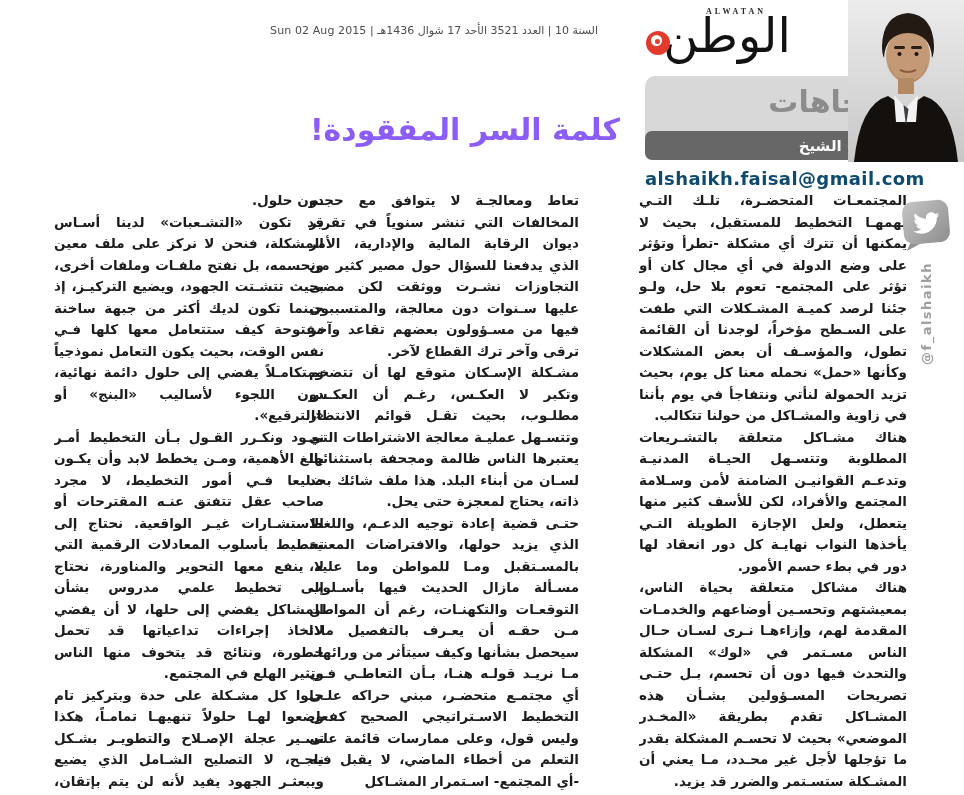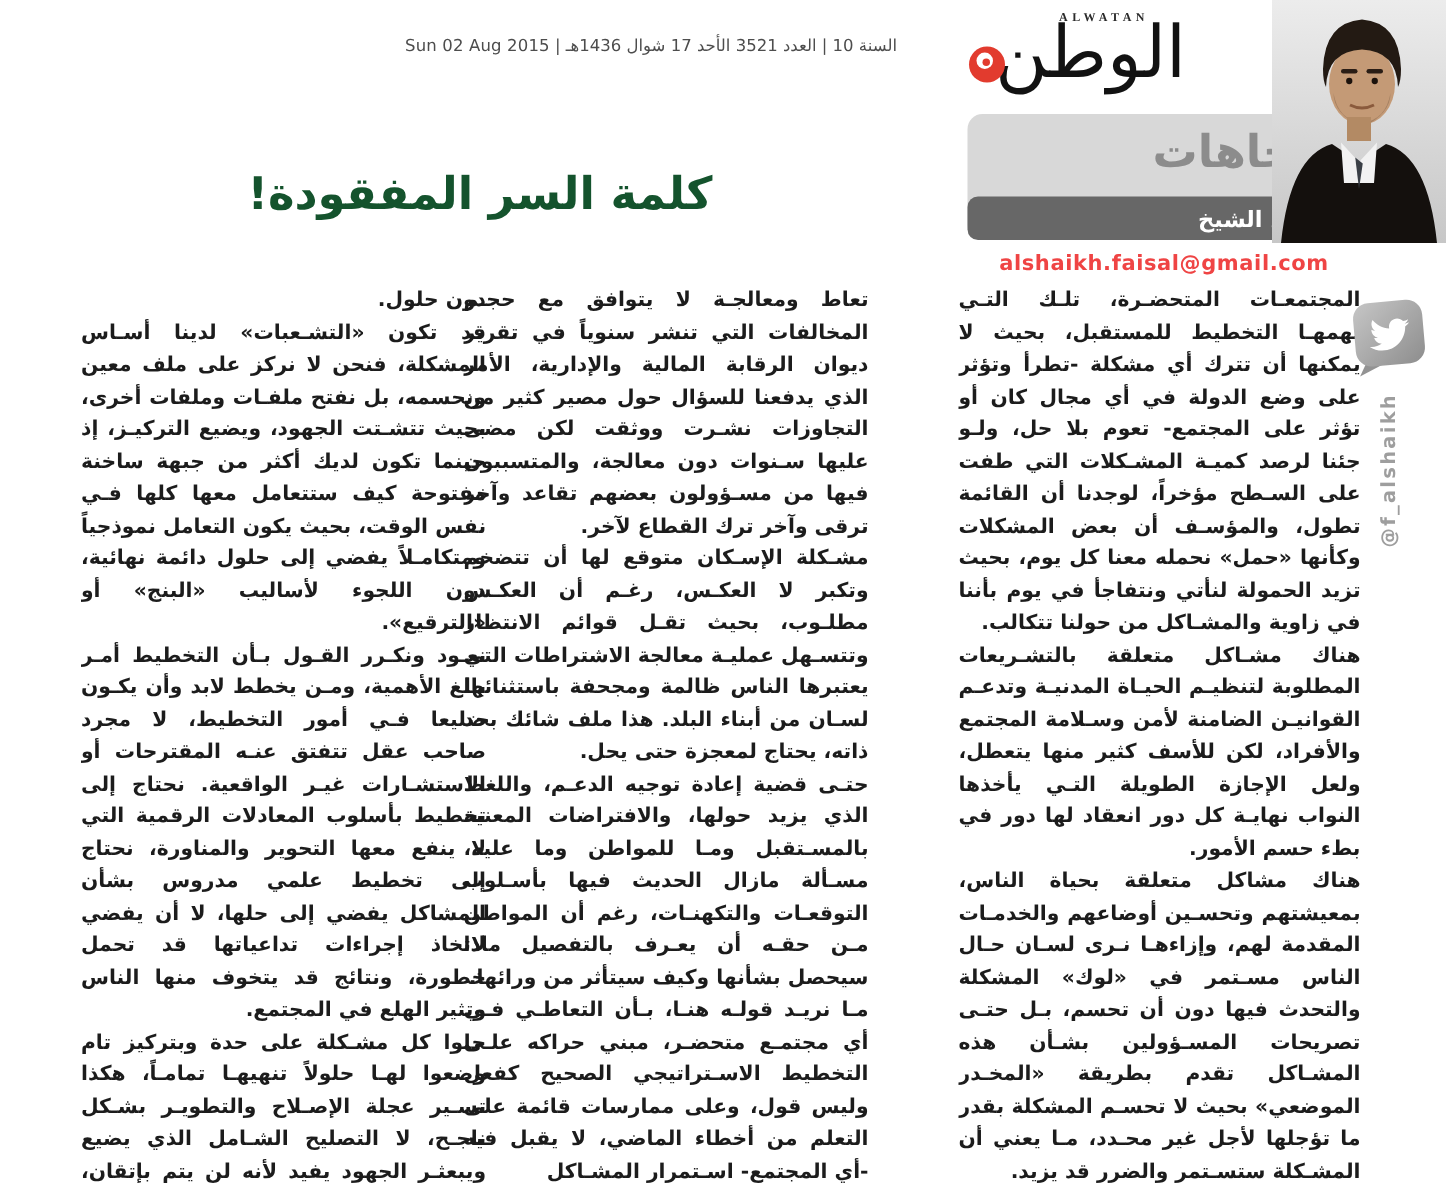--- a/index.html
+++ b/index.html
@@ -51,42 +51,42 @@
     font-size:30px; font-weight:700; color:#8c8c8c;
   }
   .author-bar {
     position:absolute; top:131px; right:57px; width:262px; height:29px;
     background:#676767; border-radius:7px; z-index:2;
     display:flex; align-items:center; box-sizing:border-box; padding-right:16px;
   }
   .author-name { color:#fff; font-size:15px; font-weight:700; }
   .email {
     position:absolute; top:168px; right:57px; width:262px; text-align:center;
-    font-size:14px; font-weight:700; letter-spacing:.4px; color:#ef4444;
+    font-size:18px; font-weight:700; letter-spacing:.4px; color:#0c4a6e;
     direction:ltr; text-decoration:none; display:block;
   }
   .photo {
     position:absolute; top:0; right:0; width:116px; height:162px; z-index:5;
   }
 
   
   .twitter {
     position:absolute; top:198px; right:8px; width:60px; z-index:3;
     display:flex; flex-direction:column; align-items:center;
   }
   .tw-handle {
     margin-top:10px; writing-mode:vertical-rl; transform:rotate(180deg);
     direction:ltr; font-size:13px; font-weight:700; letter-spacing:1.5px;
     color:#9e9e9e; text-decoration:none;
   }
 
   
   .article-title {
-    position:absolute; top:92px; left:20px; width:600px; text-align:center;
-    font-size:30px; font-weight:900; color:#14532d; letter-spacing:-.5px;
+    position:absolute; top:92px; left:20px; width:600px; 
+    font-size:30px; font-weight:900; color:#8b5cf6; letter-spacing:-.5px;
   }
   .col {
     position:absolute; top:190px; height:602px; overflow:hidden;
     text-align:justify; font-size:13.5px; line-height:21.5px;
     font-weight:700; color:#1c1c1c;
   }
   .col-right  { right:57px;  width:268px; }
   .col-middle { right:385px; width:270px; }
   .col-left   { right:640px; width:270px; }
   .body-par { margin:0; }
@@ -148,21 +148,21 @@
       <rect x="3" y="2" width="48" height="44" rx="11" fill="url(#twg)" transform="rotate(-5 27 24)"></rect>
       <path fill="#ffffff" d="M41 16.5c-1 .45-2.1.76-3.2.9 1.15-.7 2-1.8 2.45-3.1-1.1.65-2.3 1.1-3.55 1.35-1-1.1-2.5-1.8-4.1-1.8-3.1 0-5.6 2.5-5.6 5.6 0 .44.05.87.14 1.28-4.65-.23-8.8-2.46-11.55-5.85-.5.85-.76 1.8-.76 2.8 0 1.95 1 3.66 2.5 4.66-.9-.03-1.8-.28-2.55-.7v.07c0 2.7 1.93 4.97 4.5 5.48-.47.13-.97.2-1.48.2-.36 0-.7-.04-1.05-.1.7 2.23 2.78 3.85 5.23 3.9-1.9 1.5-4.33 2.4-6.95 2.4-.45 0-.9-.03-1.34-.08 2.48 1.6 5.42 2.52 8.58 2.52 10.3 0 15.93-8.53 15.93-15.93l-.02-.72c1.1-.8 2.05-1.78 2.8-2.9z"></path>
     </svg>
     <a class="tw-handle" href="#">@f_alshaikh</a>
   </div>
 
   <h1 class="article-title">كلمة السر المفقودة!</h1>
 
   <div class="col col-right">
       <p class="body-par">المجتمعـات المتحضـرة، تلـك التـي يهمهـا التخطيط للمستقبل، بحيث لا يمكنها أن تترك أي مشكلة -تطرأ وتؤثر على وضع الدولة في أي مجال كان أو تؤثر على المجتمع- تعوم بلا حل، ولـو جئنا لرصد كميـة المشـكلات التي طفت على السـطح مؤخراً، لوجدنا أن القائمة تطول، والمؤسـف أن بعض المشكلات وكأنها «حمل» نحمله معنا كل يوم، بحيث تزيد الحمولة لنأتي ونتفاجأ في يوم بأننا في زاوية والمشـاكل من حولنا تتكالب.</p>
-      <p class="body-par">هناك مشـاكل متعلقة بالتشـريعات المطلوبة لتنظيـم الحيـاة المدنيـة وتدعـم القوانيـن الضامنة لأمن وسـلامة المجتمع والأفراد، لكن للأسف كثير منها يتعطل، ولعل الإجازة الطويلة التـي يأخذها النواب نهايـة كل دور انعقاد لها دور في بطء حسم الأمور.</p>
+      <p class="body-par">هناك مشـاكل متعلقة بالتشـريعات المطلوبة وتتسـهل الحيـاة المدنيـة وتدعـم القوانيـن الضامنة لأمن وسـلامة المجتمع والأفراد، لكن للأسف كثير منها يتعطل، ولعل الإجازة الطويلة التـي يأخذها النواب نهايـة كل دور انعقاد لها دور في بطء حسم الأمور.</p>
       <p class="body-par">هناك مشاكل متعلقة بحياة الناس، بمعيشتهم وتحسـين أوضاعهم والخدمـات المقدمة لهم، وإزاءهـا نـرى لسـان حـال الناس مسـتمر في «لوك» المشكلة والتحدث فيها دون أن تحسم، بـل حتـى تصريحات المسـؤولين بشـأن هذه المشـاكل تقدم بطريقة «المخـدر الموضعي» بحيث لا تحسـم المشكلة بقدر ما تؤجلها لأجل غير محـدد، مـا يعني أن المشـكلة ستسـتمر والضرر قد يزيد.</p>
     </div>
   <div class="col col-middle">
       <p class="body-par">تعاط ومعالجـة لا يتوافق مع حجـم المخالفات التي تنشر سنوياً في تقرير ديوان الرقابة المالية والإدارية، الأمر الذي يدفعنا للسؤال حول مصير كثير من التجاوزات نشـرت ووثقت لكن مضى عليها سـنوات دون معالجة، والمتسببون فيها من مسـؤولون بعضهم تقاعد وآخر ترقى وآخر ترك القطاع لآخر.</p>
       <p class="body-par">مشـكلة الإسـكان متوقع لها أن تتضخم وتكبر لا العكـس، رغـم أن العكـس مطلـوب، بحيث تقـل قوائم الانتظار وتتسـهل عمليـة معالجة الاشتراطات التي يعتبرها الناس ظالمة ومجحفة باستثنائها لسـان من أبناء البلد. هذا ملف شائك بحد ذاته، يحتاج لمعجزة حتى يحل.</p>
       <p class="body-par">حتـى قضية إعادة توجيه الدعـم، واللغط الذي يزيد حولها، والافتراضات المعنية بالمسـتقبل ومـا للمواطن وما عليه، مسـألة مازال الحديث فيها بأسـلوب التوقعـات والتكهنـات، رغم أن المواطن مـن حقـه أن يعـرف بالتفصيل ماذا سيحصل بشأنها وكيف سيتأثر من ورائها.</p>
       <p class="body-par">مـا نريـد قولـه هنـا، بـأن التعاطـي فـي أي مجتمـع متحضـر، مبني حراكه علـى التخطيط الاسـتراتيجي الصحيح كفعل وليس قول، وعلى ممارسات قائمة على التعلم من أخطاء الماضي، لا يقبل فيه -أي المجتمع- اسـتمرار المشـاكل</p>
     </div>
   <div class="col col-left">
       <p class="body-par">دون حلول.</p>

